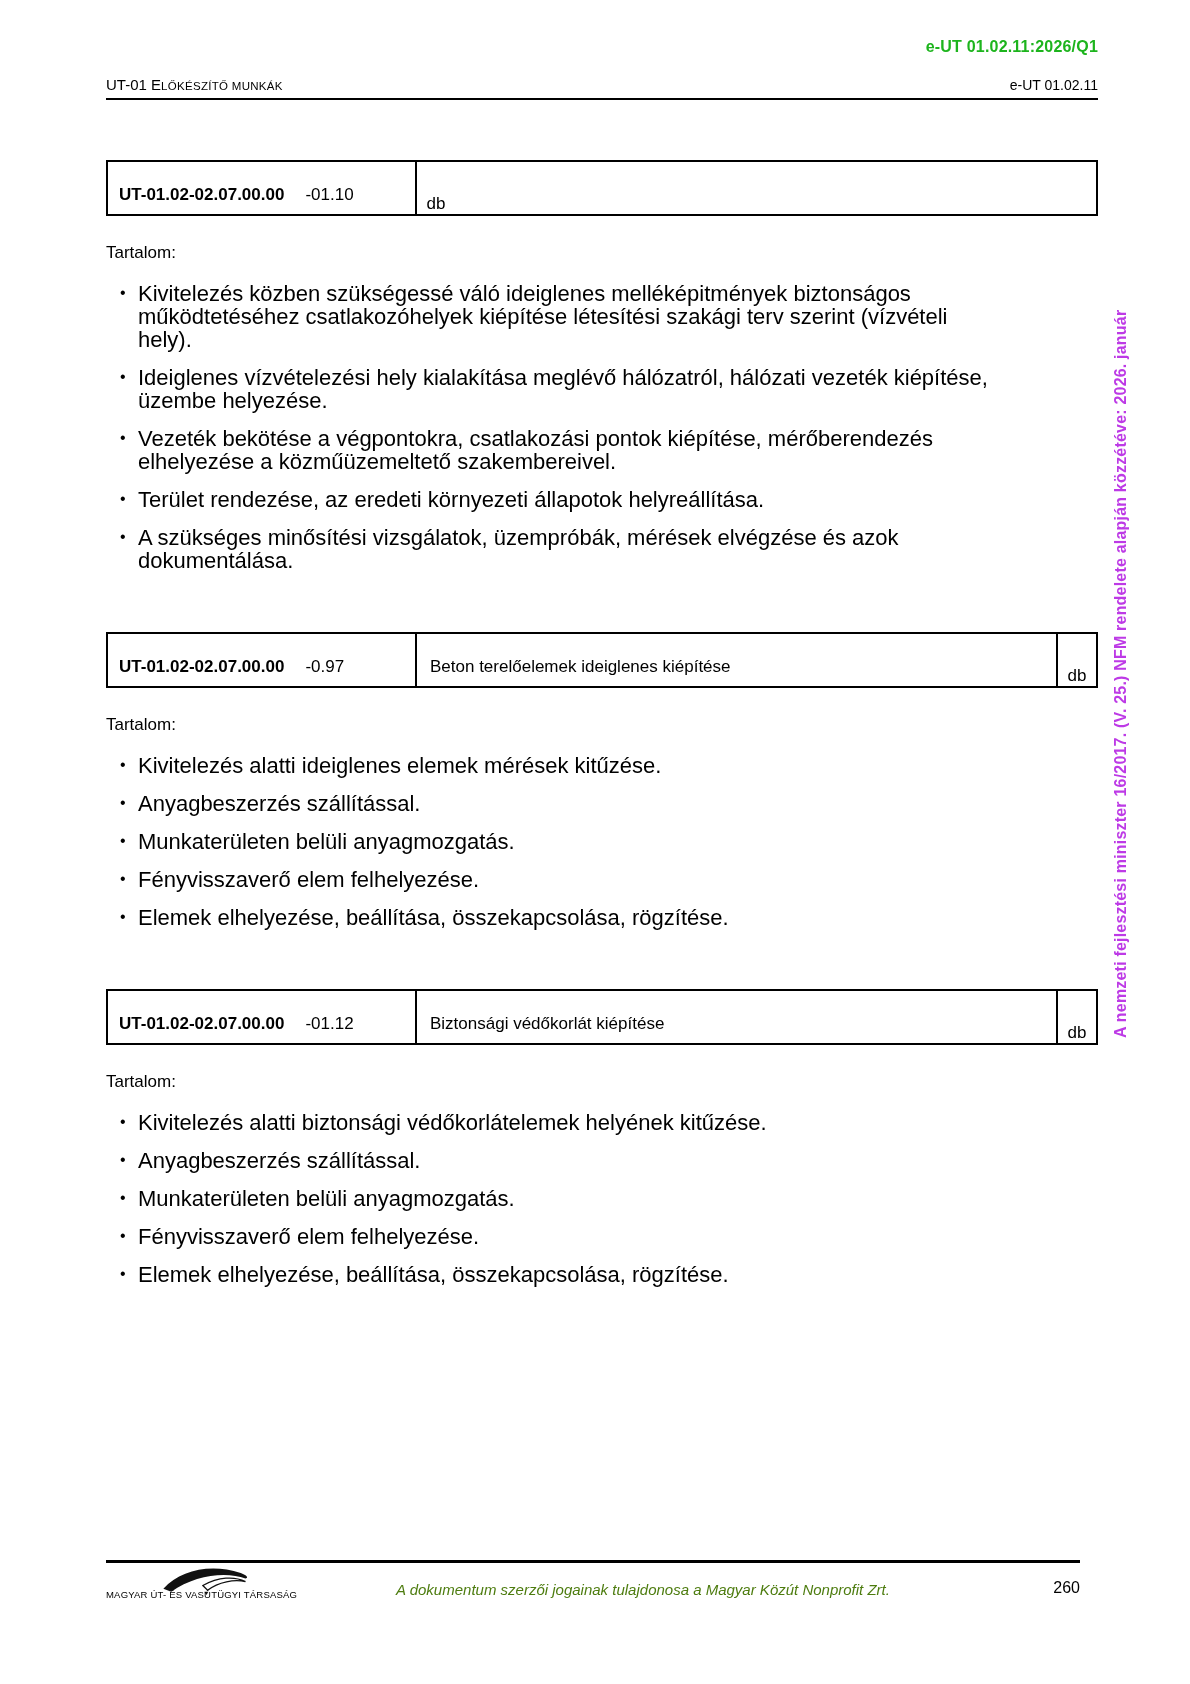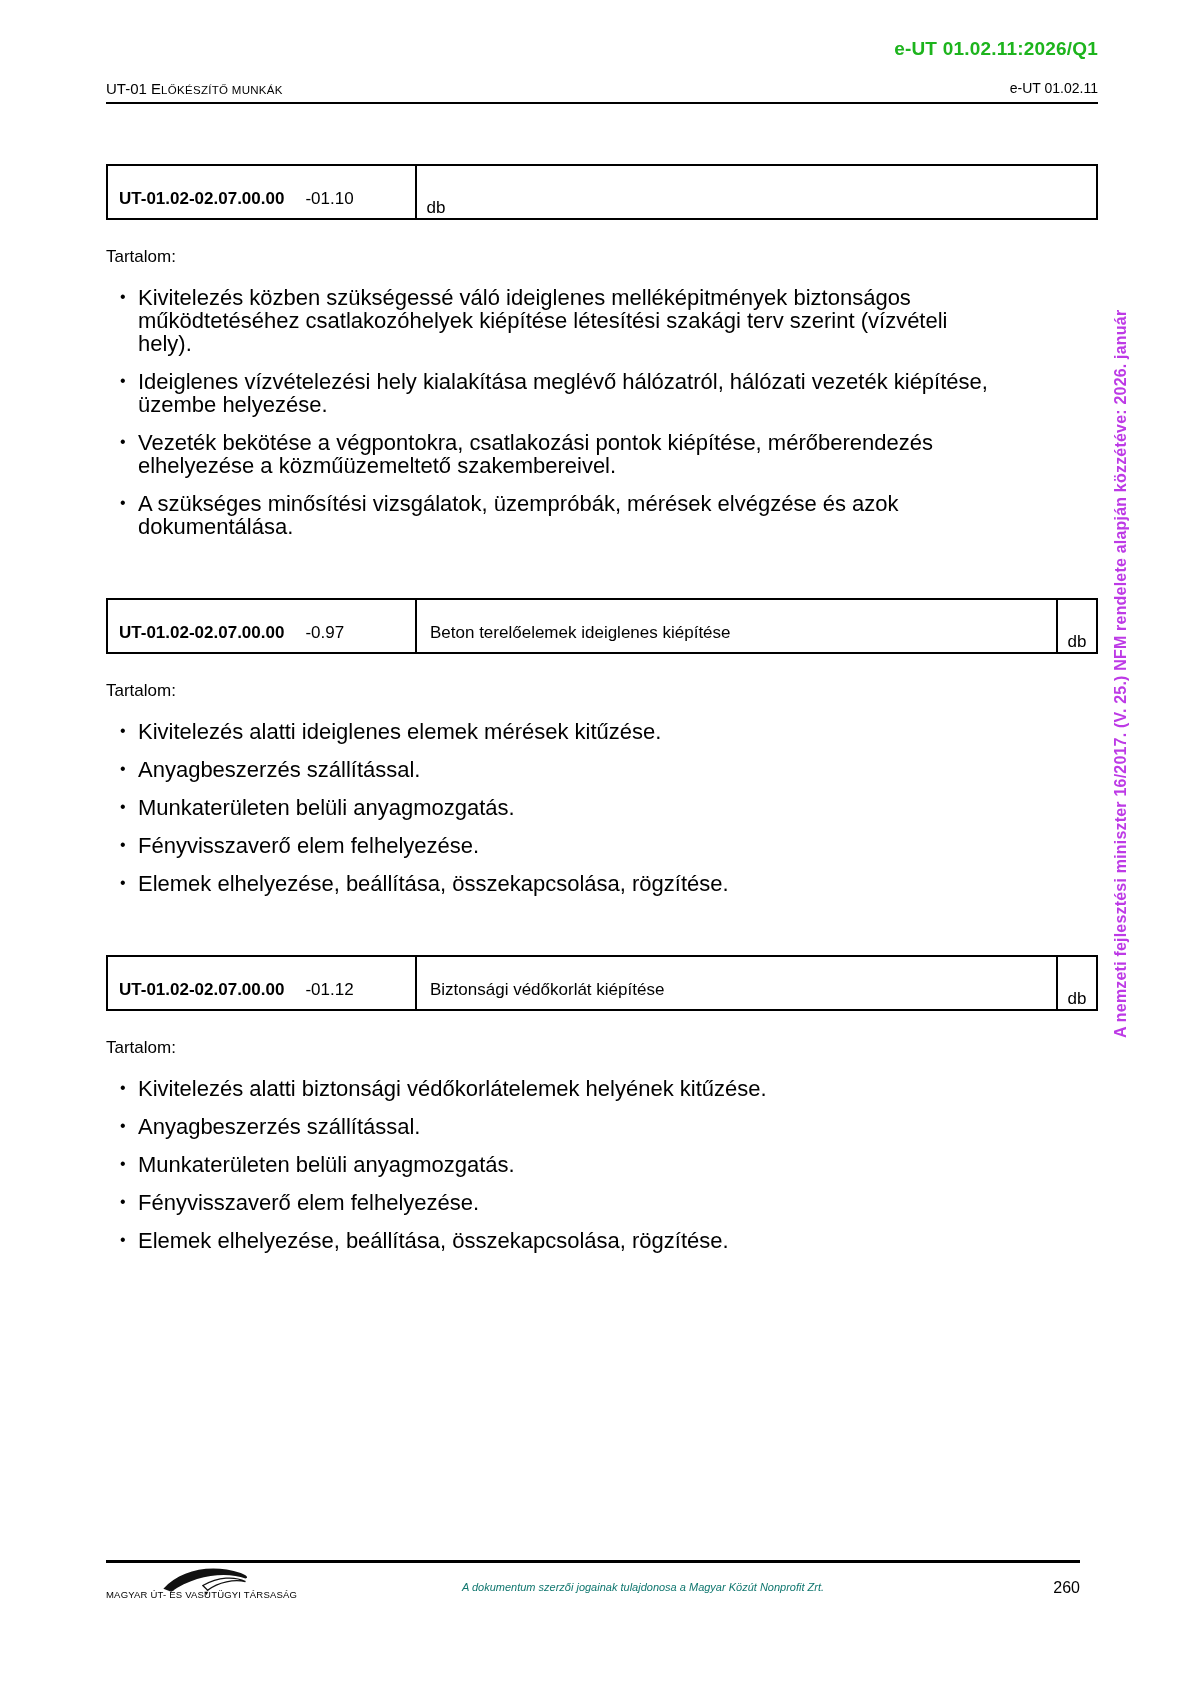--- a/index.html
+++ b/index.html
@@ -5,24 +5,24 @@
   html,body{margin:0;padding:0;}
   body{
     width:1190px;height:1684px;position:relative;overflow:hidden;
     background:#ffffff;color:#000;
     font-family:"Liberation Sans", sans-serif;
   }
   .main{position:absolute;left:106px;top:0;width:992px;}
 
   .doc-id{
     margin-top:38px;text-align:right;
-    color:#1db41d;font-weight:bold;font-size:19px;letter-spacing:.2px;
+    color:#1db41d;font-weight:bold;font-size:16px;letter-spacing:.2px;
   }
   .runhead{
-    display:flex;justify-content:space-between;align-items:flex-start;
+    display:flex;justify-content:space-between;align-items:center;
     border-bottom:2px solid #000;padding-bottom:5px;margin-top:20px;
   }
   .runhead-left{font-size:15px;}
   .runhead-left .sc{font-size:11.5px;letter-spacing:.3px;}
   .runhead-right{font-size:14px;}
 
   .spec-table{
     display:flex;border:2px solid #000;height:52px;margin-top:60px;
     box-sizing:content-box;
   }
@@ -51,22 +51,22 @@
   .footer{position:absolute;left:106px;top:1560px;width:974px;}
   .footer-rule{border-top:3px solid #000;height:0;}
   .footer-row{display:flex;align-items:flex-start;}
   .logo{width:210px;position:relative;height:52px;}
   .logo svg{display:block;position:absolute;left:52px;top:2px;}
   .logo-text{
     position:absolute;left:0;top:26px;font-size:9.5px;white-space:nowrap;
     letter-spacing:.2px;
   }
   .copyright{
-    flex:1;text-align:center;color:#0f766e;font-style:italic;
-    font-size:11px;margin-top:18px;
+    flex:1;text-align:center;color:#4d7c0f;font-style:italic;
+    font-size:15px;margin-top:18px;
   }
   .pagenum{width:110px;text-align:right;font-size:16px;margin-top:16px;}
 </style>
 </head>
 <body>
 
 <div class="main">
 
   <div class="doc-id">e-UT 01.02.11:2026/Q1</div>
 
@@ -81,20 +81,21 @@
           <span class="code-bold">UT-01.02-02.07.00.00</span>
           <span>-01.10</span>
         </div>
       <div class="cell cell-unit">db</div>
     </div>
     <p class="tartalom">Tartalom:</p>
     <ul class="bullets">
       <li>Kivitelezés közben szükségessé váló ideiglenes melléképitmények biztonságos működtetéséhez csatlakozóhelyek kiépítése létesítési szakági terv szerint (vízvételi hely).</li>
       <li>Ideiglenes vízvételezési hely kialakítása meglévő hálózatról, hálózati vezeték kiépítése, üzembe helyezése.</li>
       <li>Vezeték bekötése a végpontokra, csatlakozási pontok kiépítése, mérőberendezés elhelyezése a közműüzemeltető szakembereivel.</li>
+      <li>Terület rendezése, az eredeti környezeti állapotok helyreállítása.</li>
       <li>A szükséges minősítési vizsgálatok, üzempróbák, mérések elvégzése és azok dokumentálása.</li>
     </ul>
   </div>
 
   <div class="section">
     <div class="spec-table">
       <div class="cell cell-code">
           <span class="code-bold">UT-01.02-02.07.00.00</span>
           <span>-0.97</span>
         </div>

